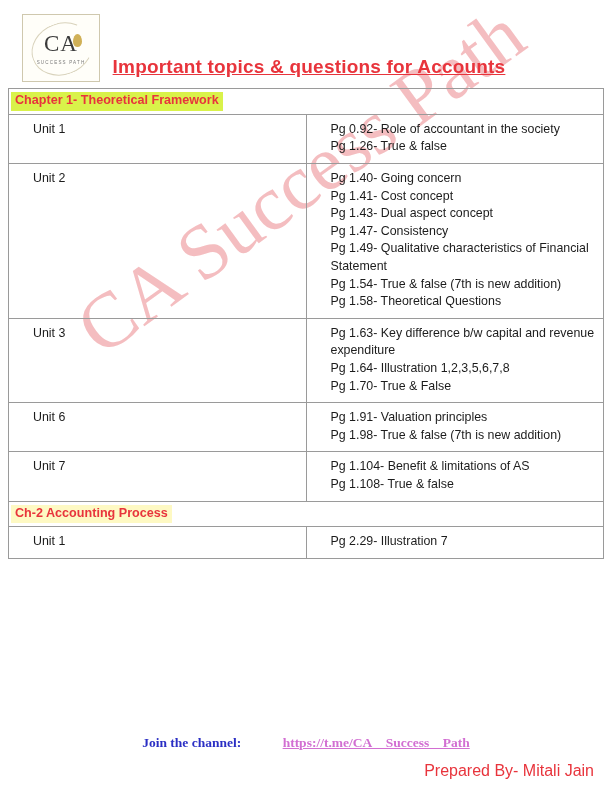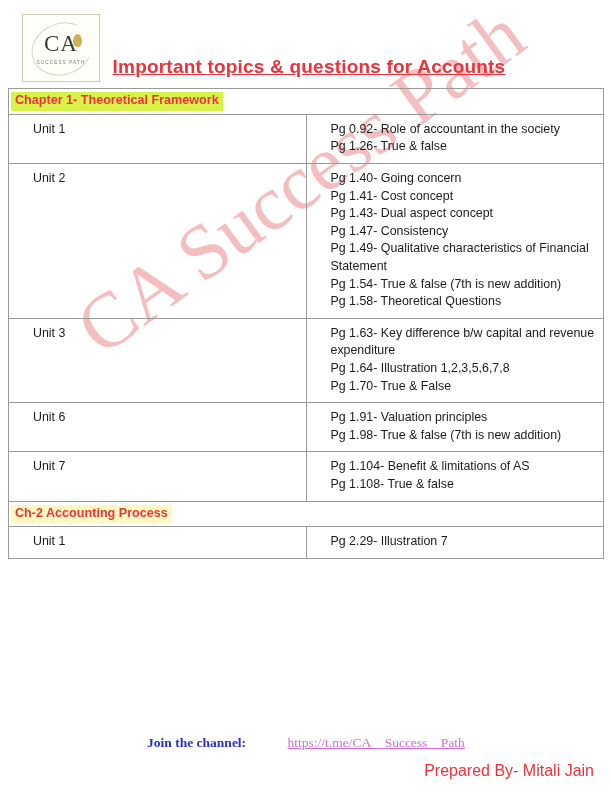--- a/index.html
+++ b/index.html
@@ -158,21 +158,21 @@
     text-align: center;
     font-family: "Liberation Serif", serif;
     font-size: 13.5px;
     font-weight: bold;
     color: #2b2fc4;
     z-index: 6;
   }
   .footer-join a {
     color: #d26fd2;
     text-decoration: underline;
-    font-weight: normal;
+    font-weight: bold;
     padding-left: 38px;
   }
   .footer-prepared {
     position: absolute;
     right: 18px;
     top: 762px;
     font-family: "Liberation Sans", sans-serif;
     font-size: 16px;
     color: #e8343c;
     z-index: 6;

